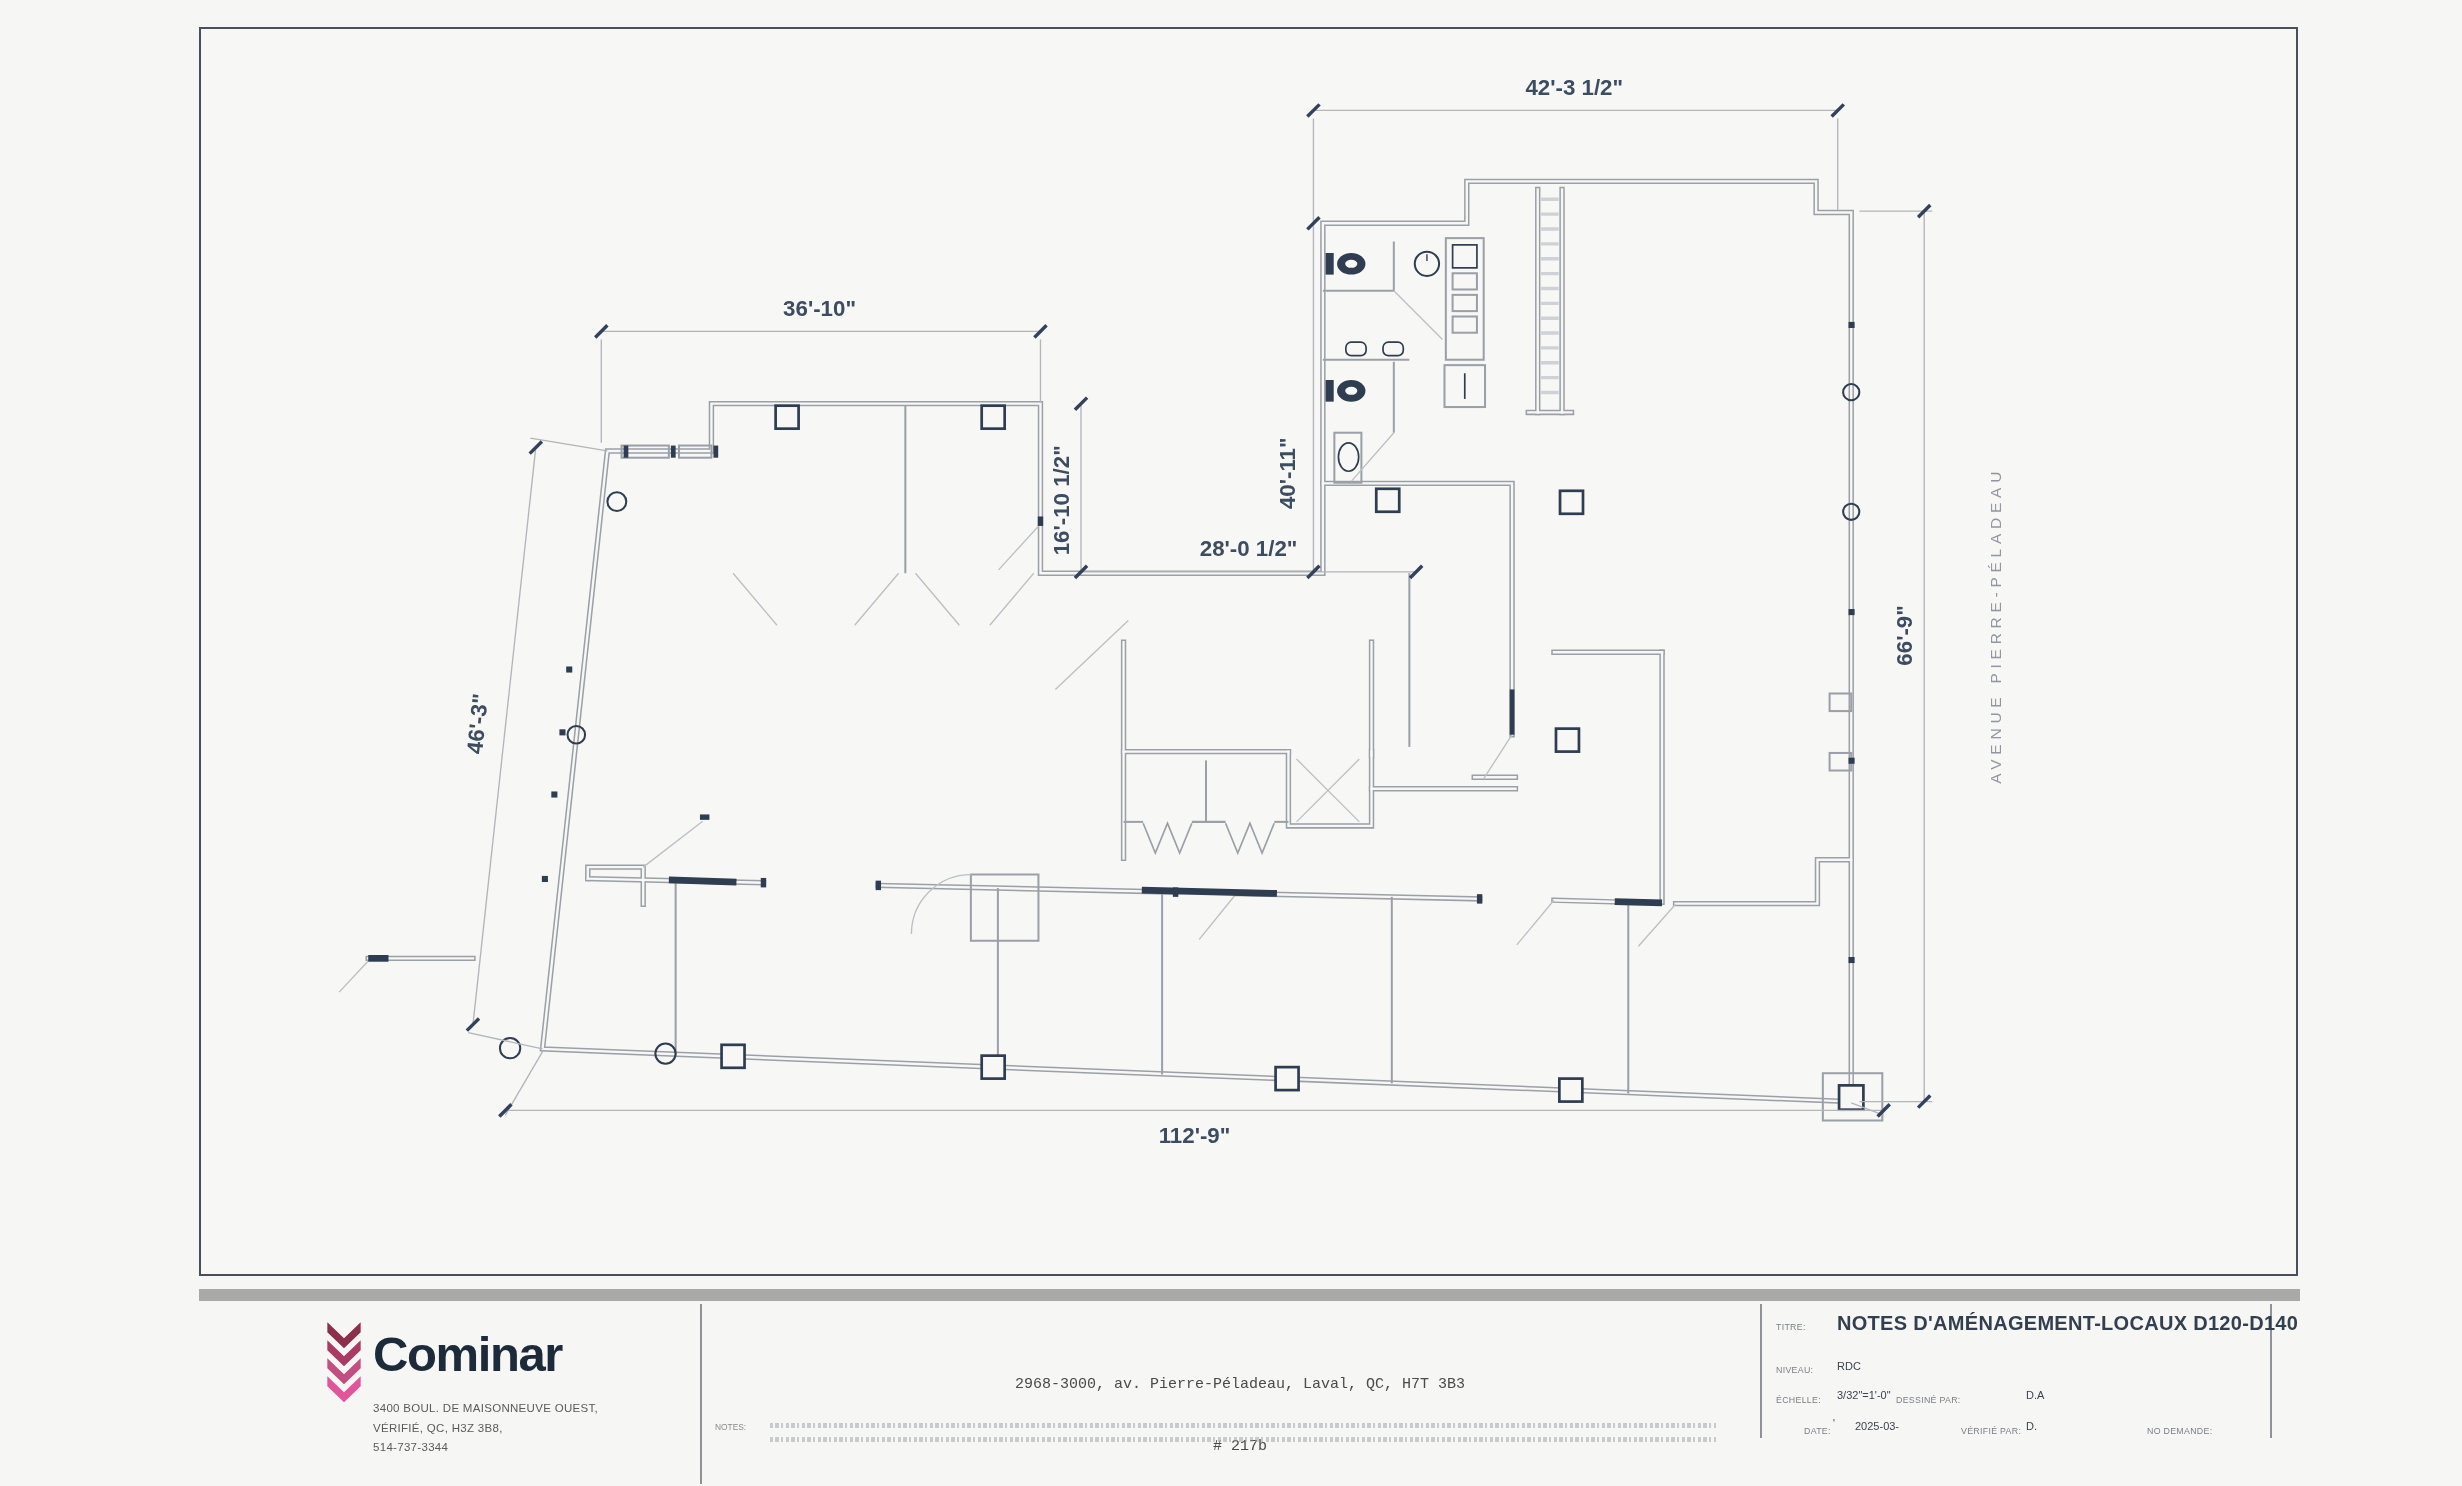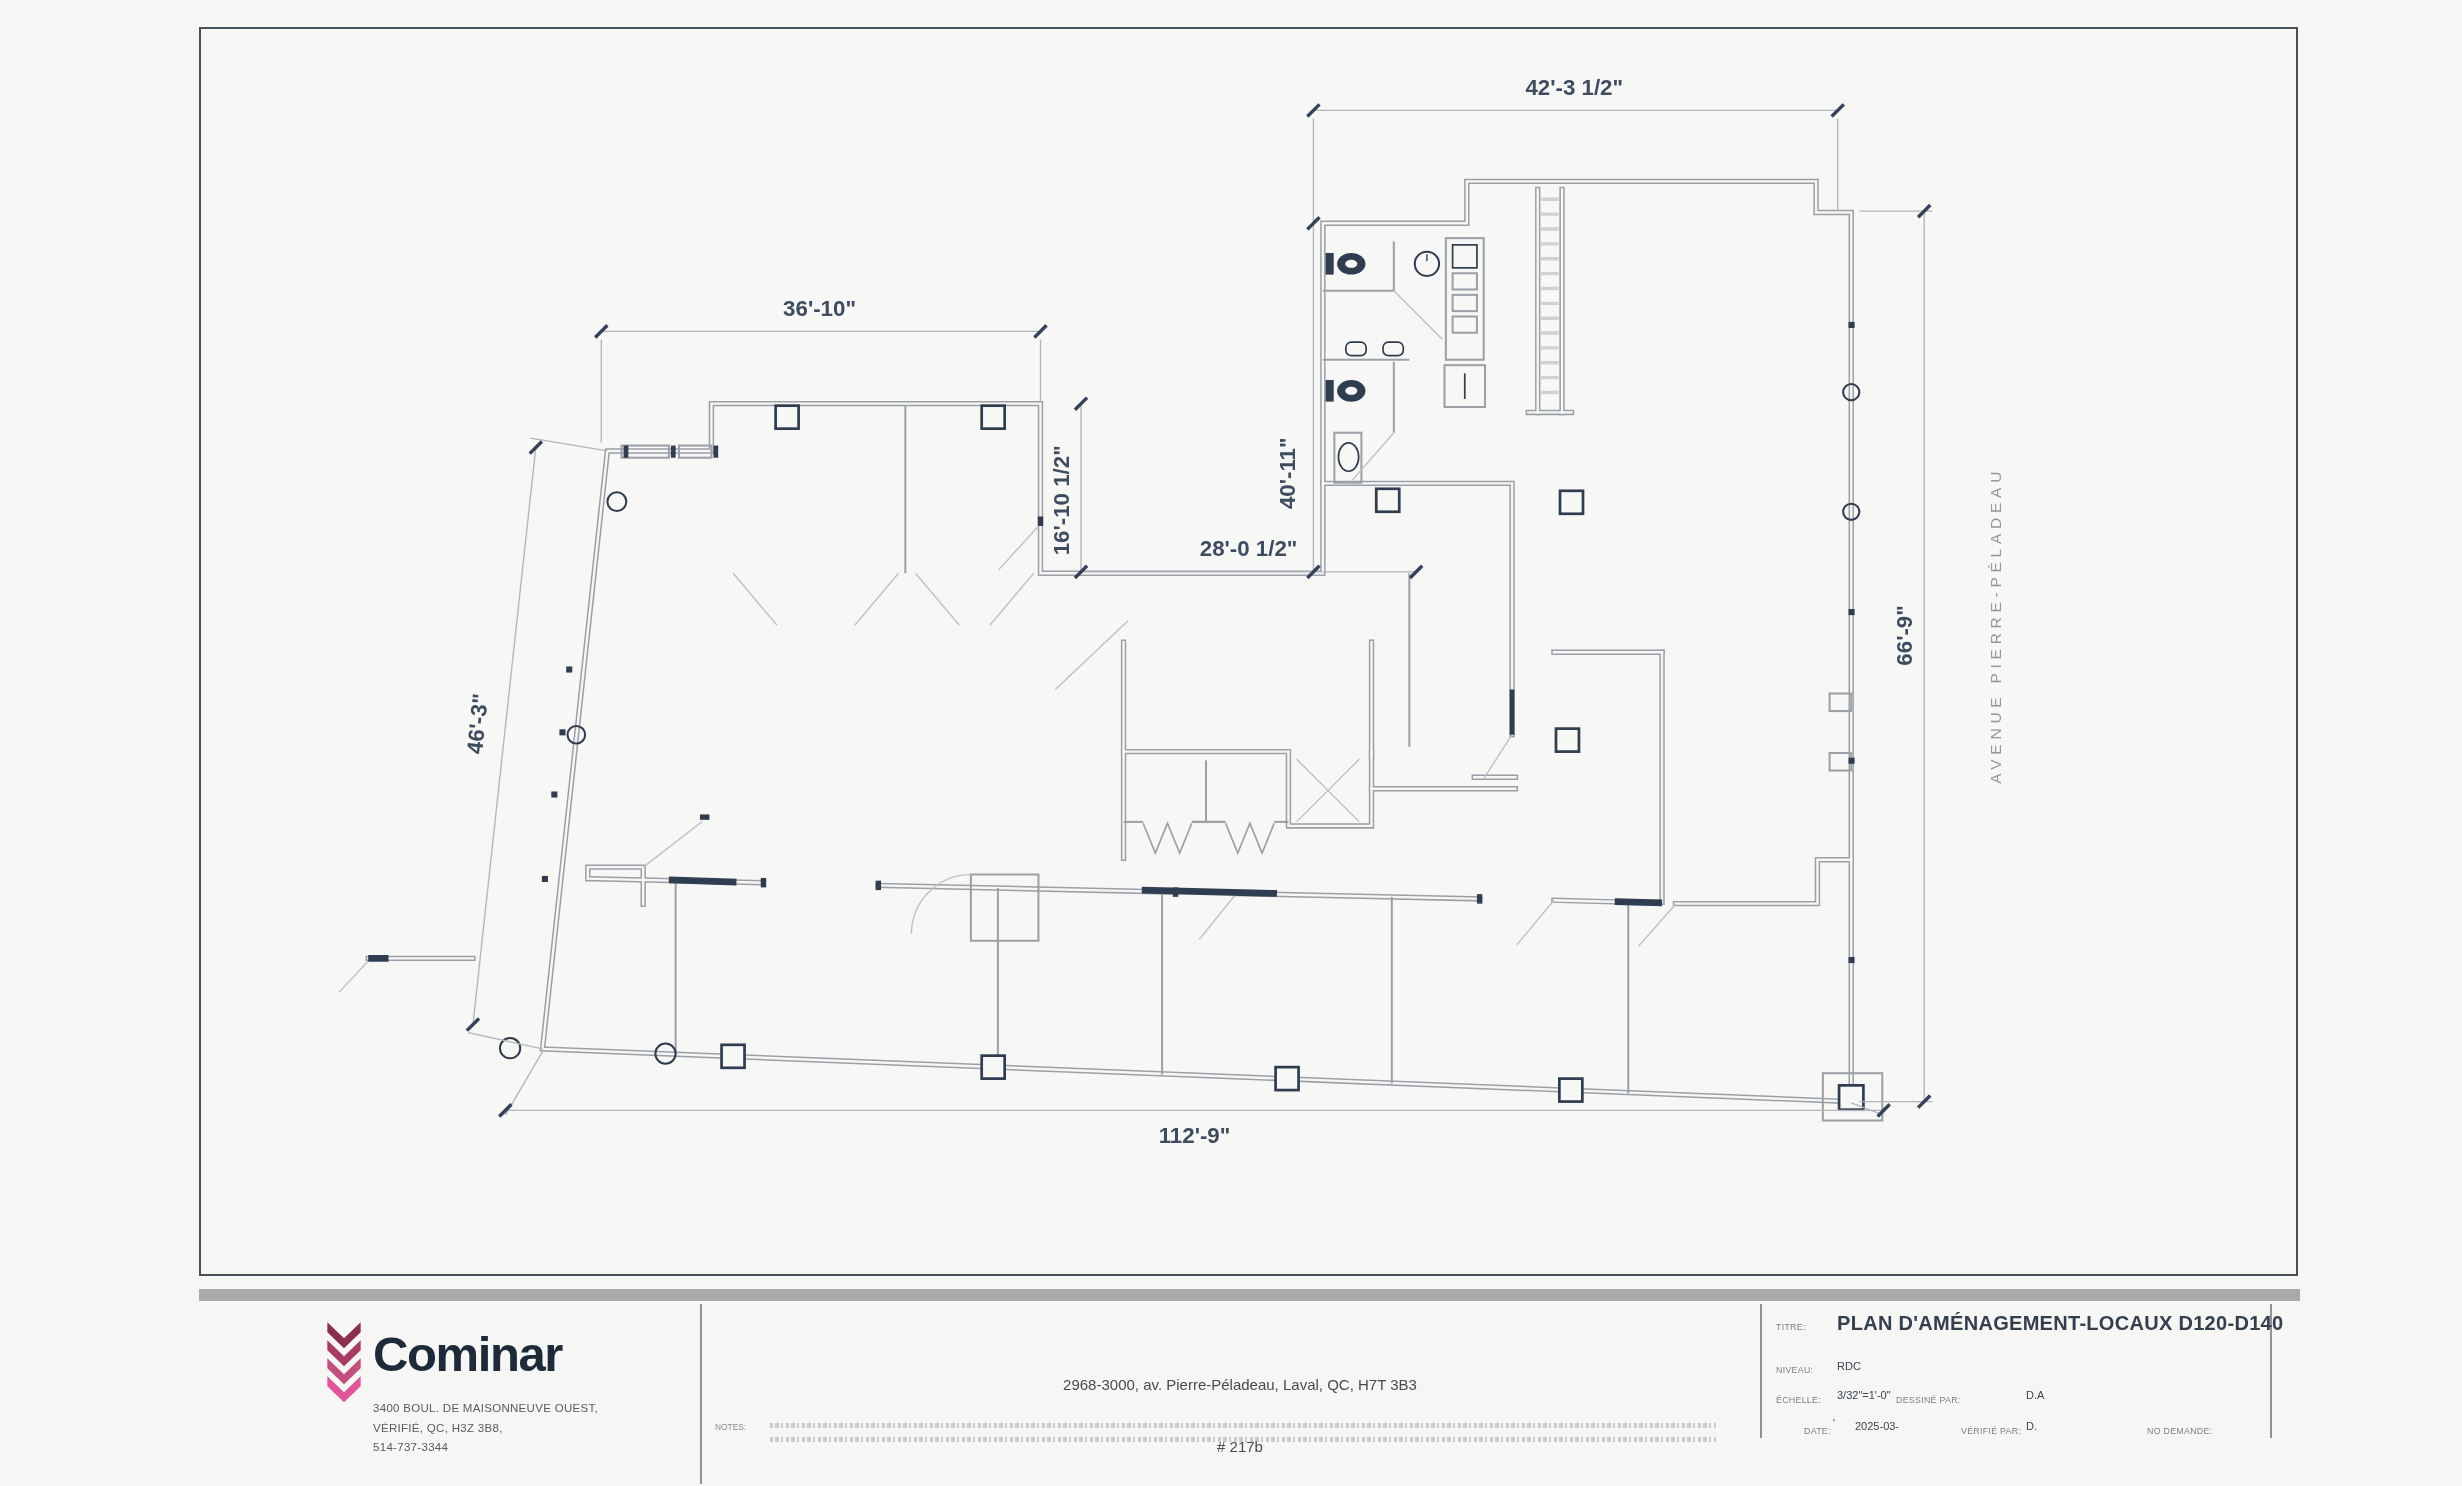--- a/index.html
+++ b/index.html
@@ -25,21 +25,21 @@
   .ins{stroke:#ced2d6;stroke-width:26;fill:none;stroke-dasharray:5 17;}
   .dt{font-family:"Liberation Sans",sans-serif;font-size:33px;font-weight:bold;
       fill:#3d4c60;text-anchor:middle;}
   .st{font-family:"Liberation Sans",sans-serif;font-size:23px;font-weight:normal;
       fill:#9296a0;letter-spacing:7px;text-anchor:middle;}
   .lbl{position:absolute;font-size:8.8px;color:#7a7f86;letter-spacing:0.3px;}
   .val{position:absolute;font-size:11px;color:#3a4350;}
   .titleval{position:absolute;font-size:20px;font-weight:bold;color:#333f4f;letter-spacing:0.3px;}
   .wordmark{position:absolute;font-size:49px;font-weight:bold;color:#1c2a3a;letter-spacing:-1.4px;}
   .addr{position:absolute;font-size:11.5px;line-height:19.6px;color:#5a5a5a;letter-spacing:0.3px;}
-  .centeraddr{position:absolute;left:946px;width:588px;text-align:center;font-size:15px;color:#4a4a4a;}
+  .centeraddr{position:absolute;left:946px;width:588px;text-align:center;font-size:15px;color:#4a4a4a;font-family:Liberation Mono, monospace;}
   .notes{position:absolute;font-size:8.4px;color:#8a8a8a;}
   .micro{position:absolute;height:4.7px;opacity:.5;
      background:repeating-linear-gradient(90deg,#9aa0a6 0 3.4px,transparent 3.4px 5.4px,#9aa0a6 5.4px 8.8px,transparent 8.8px 10.8px,#9aa0a6 10.8px 13px,transparent 13px 16px);}
 </style>
 </head>
 <body>
 
 <div class="sheet">
 
   <div class="frame"></div>
@@ -268,21 +268,21 @@
   </div>
 
   <div class="centeraddr" style="top:1376px;">2968-3000, av. Pierre-Péladeau, Laval, QC, H7T 3B3</div>
   <div class="centeraddr" style="top:1438px;"># 217b</div>
 
   <div class="notes" style="left:715px;top:1422px;">NOTES:</div>
   <div class="micro" style="left:770px;top:1423px;width:946px;"></div>
   <div class="micro" style="left:770px;top:1437px;width:946px;"></div>
 
   <div class="lbl" style="left:1776px;top:1322px;">TITRE:</div>
-  <div class="titleval" style="left:1837px;top:1312px;">PLAN D'AMÉNAGEMENT-LOCAUX D120-D140</div>
+  <div class="titleval" style="left:1837px;top:1312px;">NOTES D'AMÉNAGEMENT-LOCAUX D120-D140</div>
 
   <div class="lbl" style="left:1776px;top:1365px;">NIVEAU:</div>
   <div class="val" style="left:1837px;top:1360px;">RDC</div>
 
   <div class="lbl" style="left:1776px;top:1395px;">ÉCHELLE:</div>
   <div class="val" style="left:1837px;top:1389px;">3/32"=1'-0"</div>
 
   <div class="lbl" style="left:1776px;top:1426px;margin-left:28px;">DATE:</div>
   <div class="val" style="left:1833px;top:1418px;font-size:10px;">'</div>
   <div class="val" style="left:1855px;top:1420px;">2025-03-</div>

